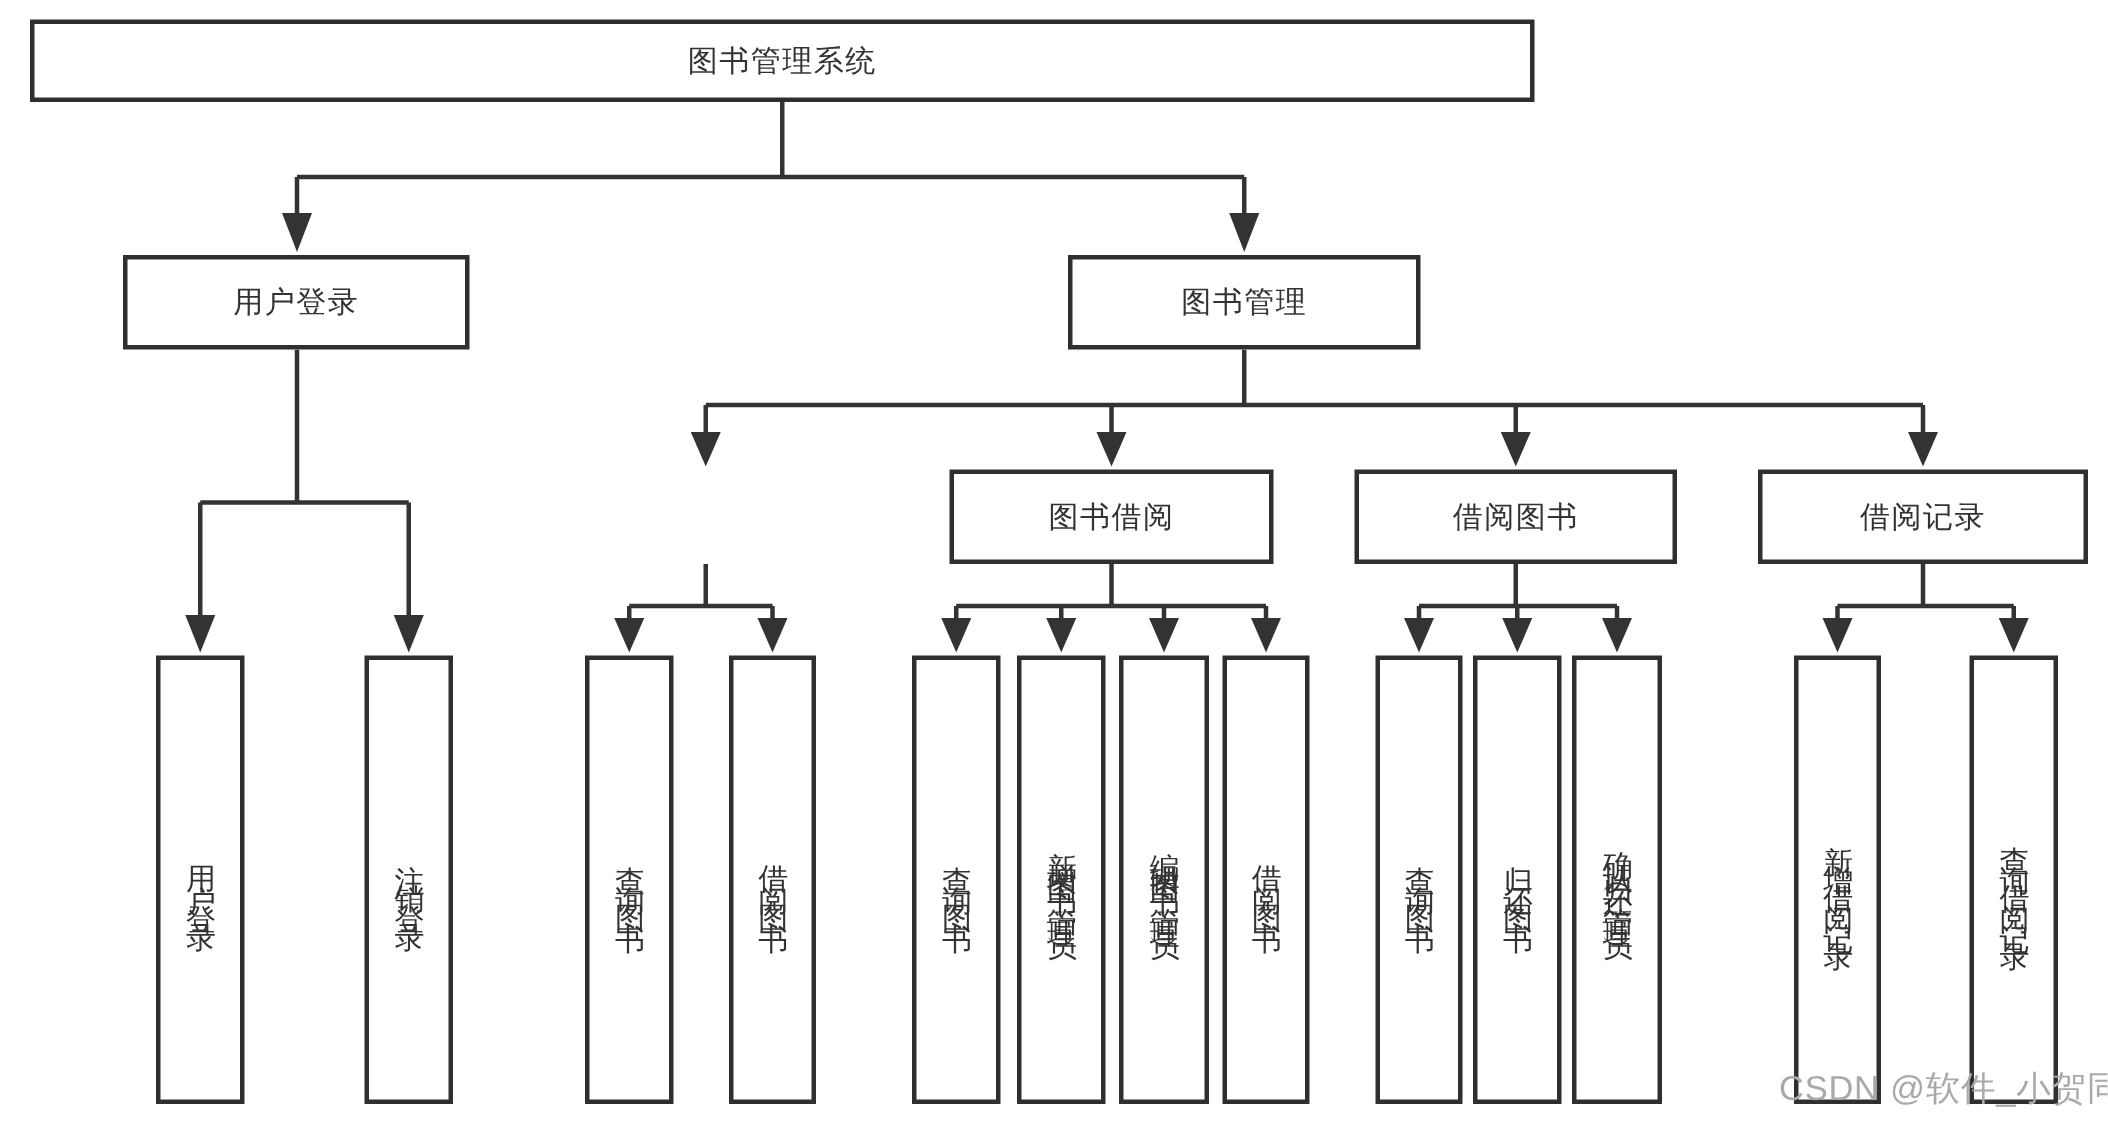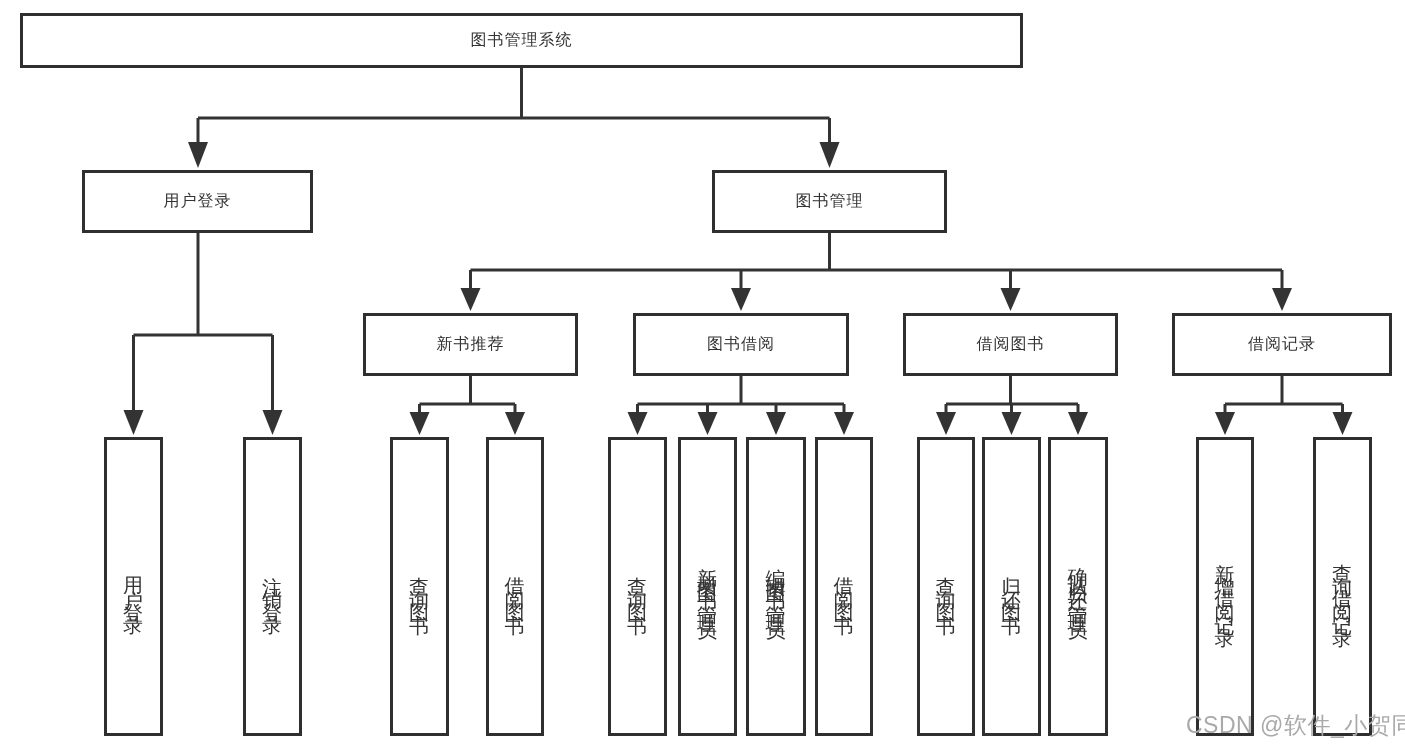--- a/index.html
+++ b/index.html
@@ -25,21 +25,21 @@
     box-sizing: border-box;
     border: 3px solid #2f2f2f;
     background: #ffffff;
     color: #333333;
     display: flex;
     align-items: center;
     justify-content: center;
     z-index: 2;
   }
   .h-node {
-    font-size: 16px;
+    font-size: 20px;
     letter-spacing: 1px;
     white-space: nowrap;
   }
   .v-node .vtext {
     writing-mode: vertical-rl;
     text-orientation: mixed;
     font-size: 20px;
     letter-spacing: 0.65em;
     line-height: 1;
     white-space: nowrap;
@@ -125,21 +125,20 @@
       <polygon points="1215,412 1235,412 1225,435"></polygon>
       <polygon points="1332.5,412 1352.5,412 1342.5,435"></polygon>
     </g>
   </svg>
 
   <div class="node h-node" style="left:20px; top:13px; width:1003px; height:55px;">图书管理系统</div>
 
   <div class="node h-node" style="left:82px; top:170px; width:231px; height:63px;">用户登录</div>
   <div class="node h-node" style="left:712px; top:170px; width:235px; height:63px;text-align:center;">图书管理</div>
 
-  <div class="node h-node" style="left:363px; top:313px; width:215px; height:63px;">新书推荐</div>
   <div class="node h-node" style="left:633px; top:313px; width:216px; height:63px;">图书借阅</div>
   <div class="node h-node" style="left:903px; top:313px; width:215px; height:63px;">借阅图书</div>
   <div class="node h-node" style="left:1172px; top:313px; width:220px; height:63px;font-family:Liberation Mono, monospace;">借阅记录</div>
 
   <div class="node v-node" style="left:104px; top:437px; width:59px; height:299px;">
     <span class="vtext">用户登录</span>
   </div>
   <div class="node v-node" style="left:243px; top:437px; width:59px; height:299px;">
     <span class="vtext">注销登录</span>
   </div>

